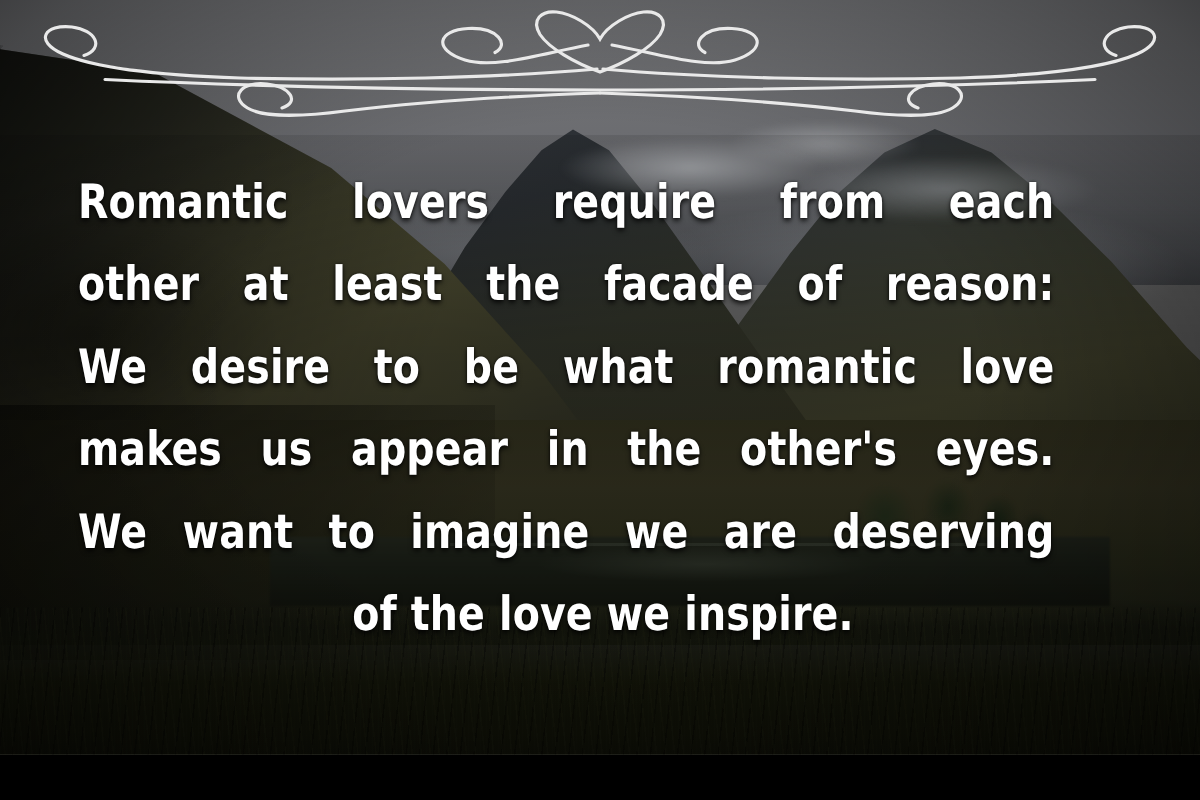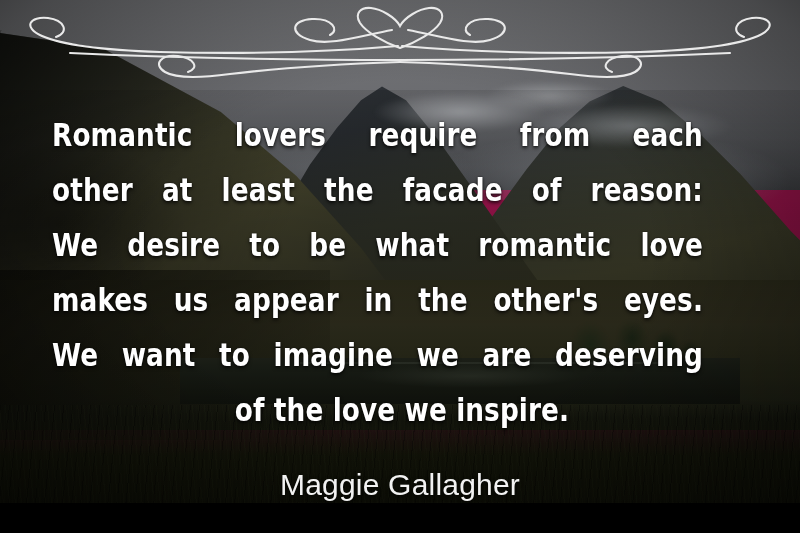--- a/index.html
+++ b/index.html
@@ -10,21 +10,21 @@
     background:#000;
     font-family:"Liberation Sans", sans-serif;
     overflow:hidden;
   }
 
   .quote-card {
     position:relative;
     width:800px;
     height:503px;
     overflow:hidden;
-    background:#be185d;
+    background:#737373;
     padding-left:32px;
   }
 
   
   .bg { position:absolute; inset:0; overflow:hidden; }
 
   .bg-sky {
     position:absolute; left:0; top:0; width:800px; height:190px;
     background:
       linear-gradient(180deg,
@@ -311,16 +311,15 @@
         <span class="w">want</span>
         <span class="w">to</span>
         <span class="w">imagine</span>
         <span class="w">we</span>
         <span class="w">are</span>
         <span class="w">deserving</span>
       </div>
     <div class="quote-line center">of the love we inspire.</div>
   </div>
 
-  <div class="author">Maggie Gallagher</div>
 
 
 </div>
 
 </body></html>

